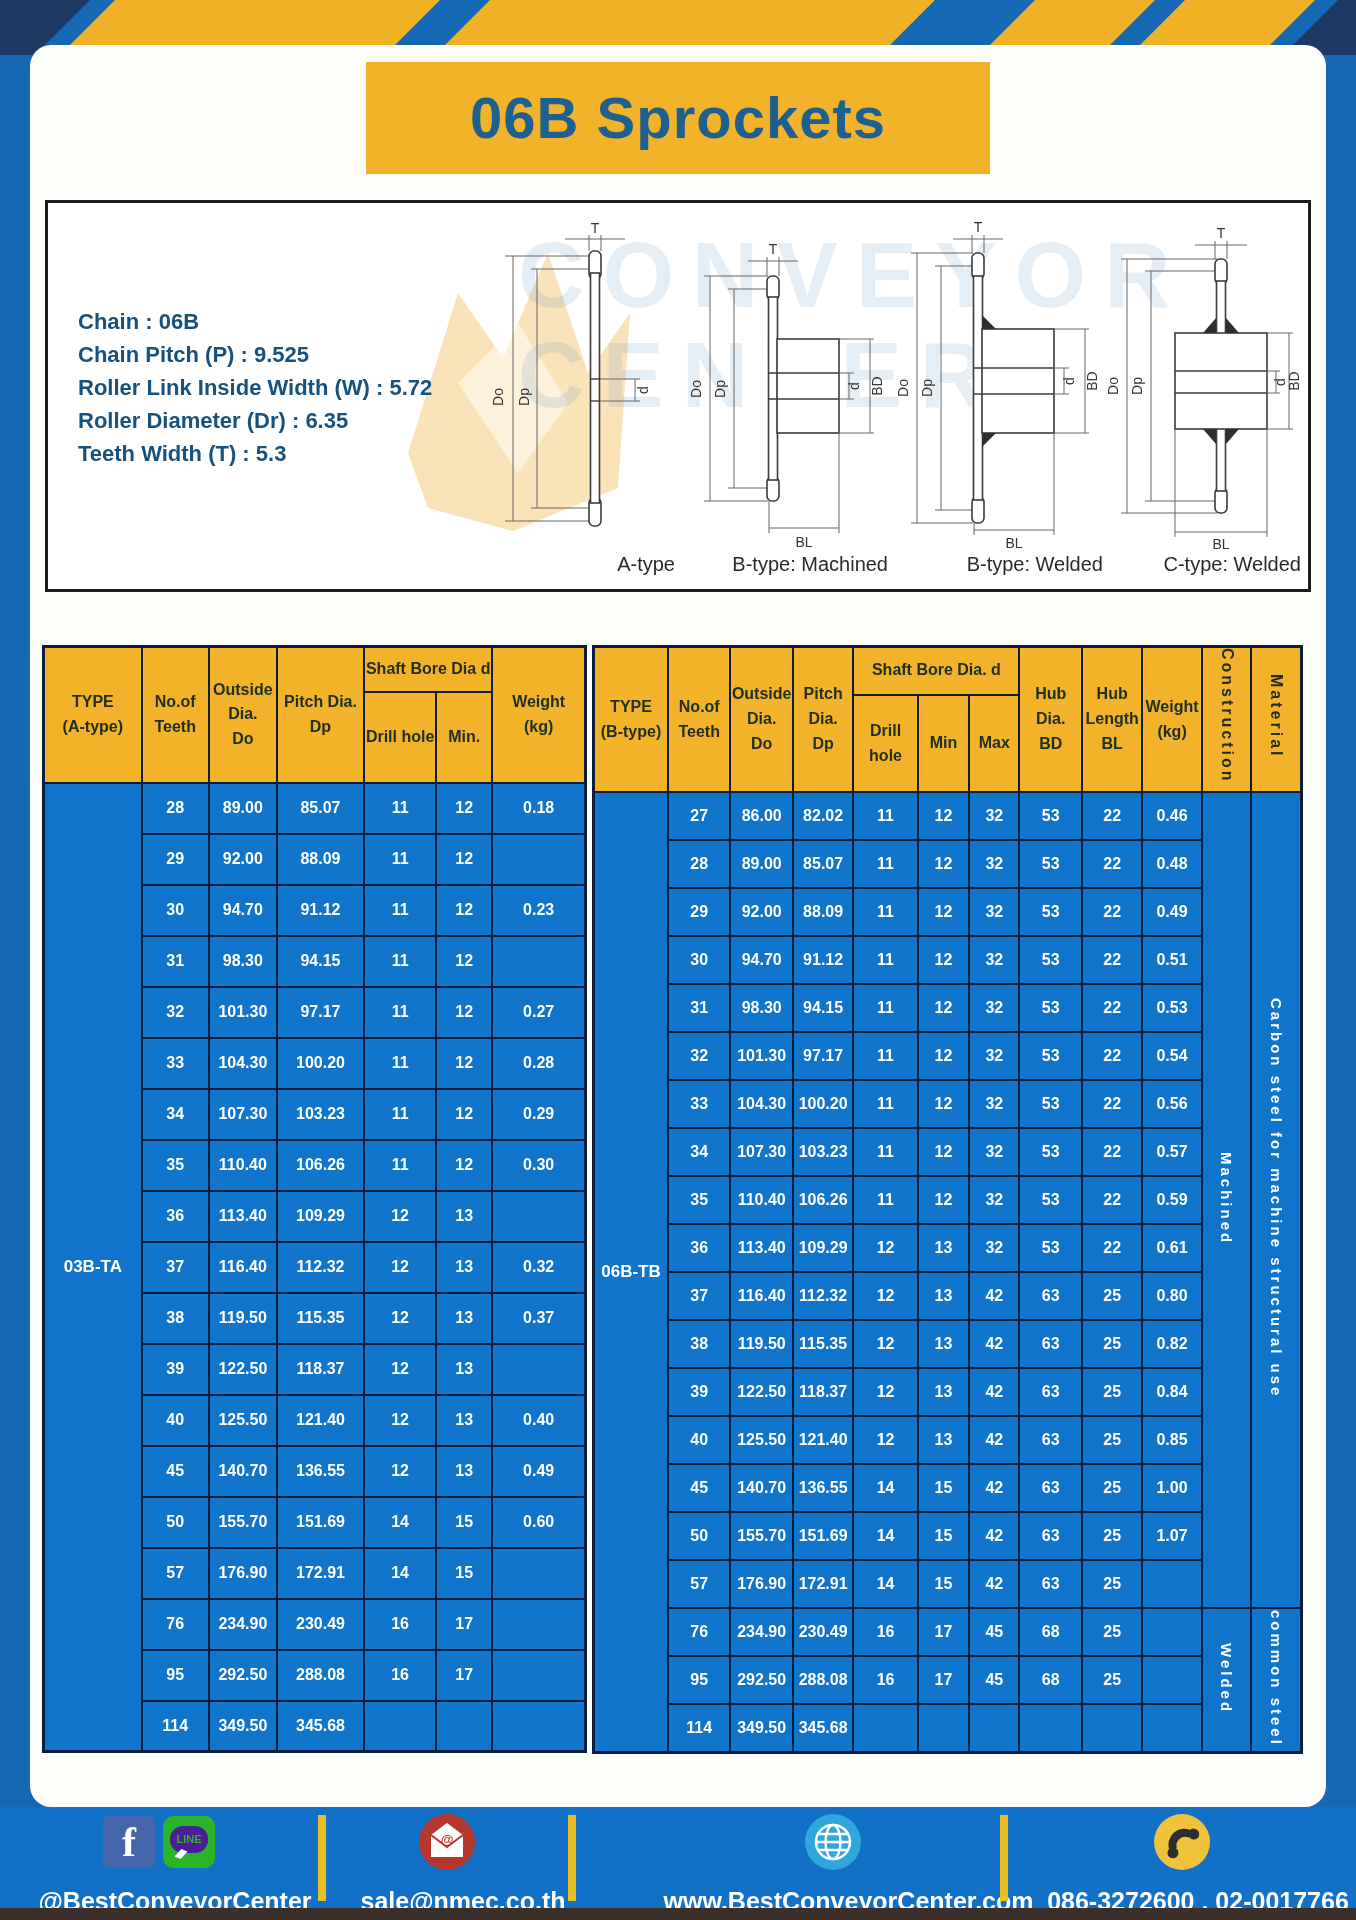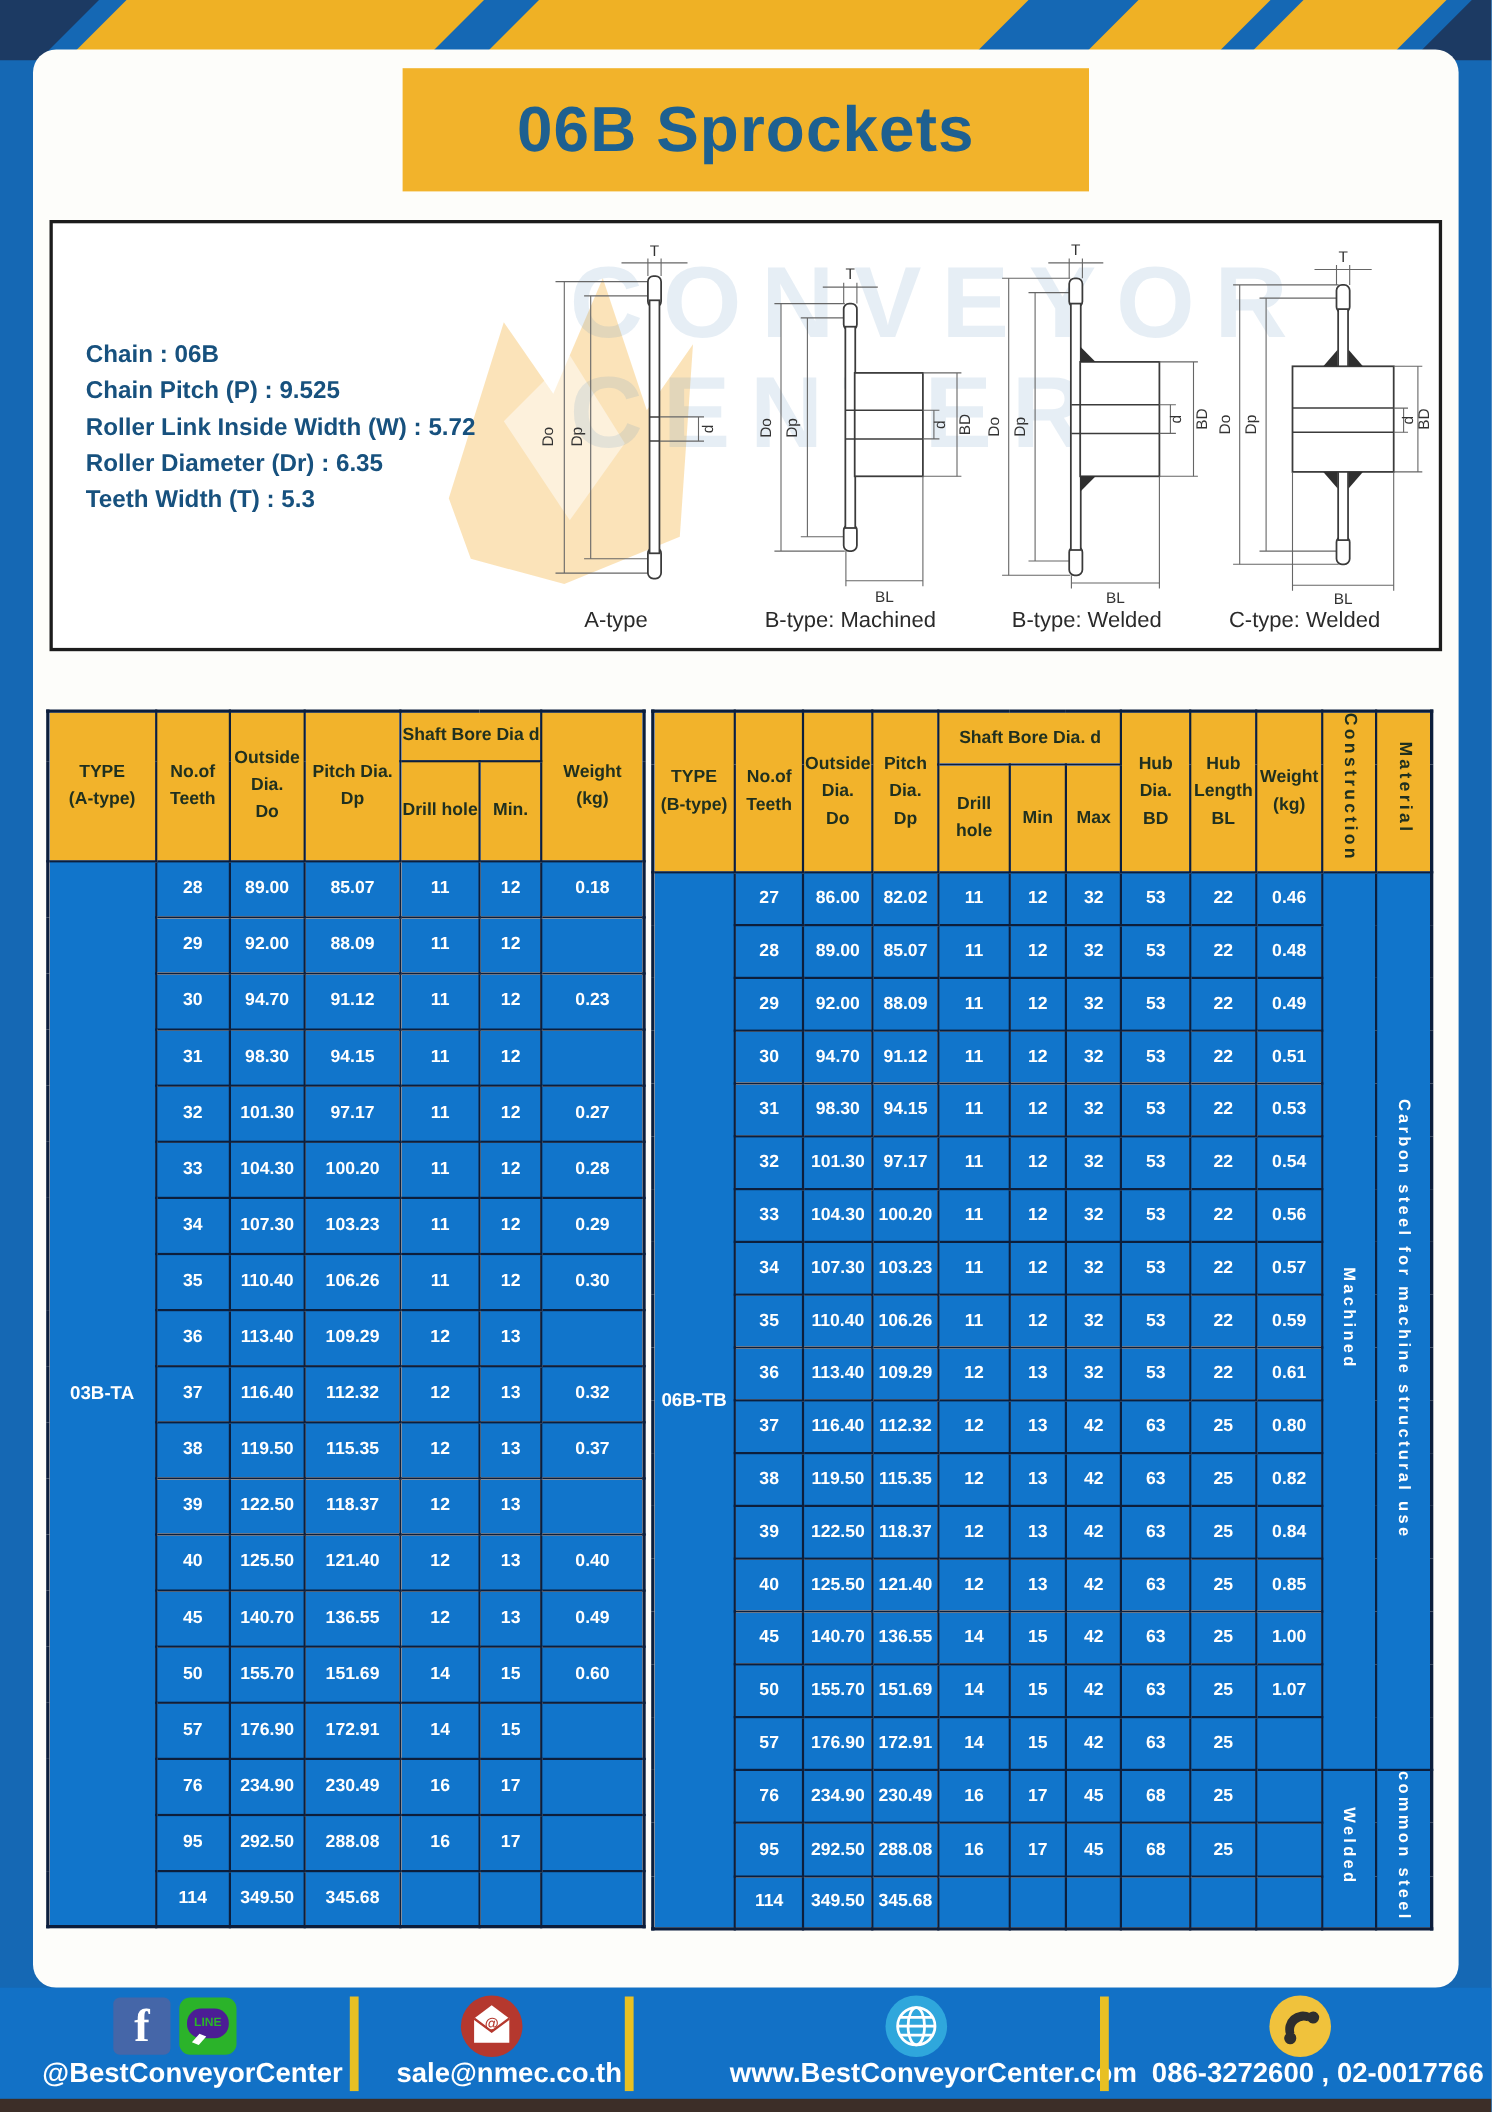--- a/index.html
+++ b/index.html
@@ -7,21 +7,21 @@
   .page { position:relative; width:1356px; height:1920px; background:#1568B4; overflow:hidden; }
   .topbar { position:absolute; left:0; top:0; width:1356px; height:55px; }
   .content { position:absolute; left:30px; top:45px; width:1296px; height:1762px; background:#FDFDFA;border-radius:21px; }
   .banner { position:absolute; left:336px; top:17px; width:624px; height:112px; background:#F2B32B; }
   .banner .title { width:100%; height:100%; text-align:center; line-height:112px; font-size:58px; font-weight:800; color:#1E6090; letter-spacing:1px; }
   .diagram-box { position:absolute; left:15px; top:155px; width:1266px; height:392px; background:#FFFFFF; border:3px solid #1C1C1C; overflow:hidden; }
   .specs { position:absolute; left:30px; top:102px; color:#17517E; font-size:22px; font-weight:700; line-height:33px; white-space:nowrap; }
   .wm-text { position:absolute; left:470px; top:22px; color:rgba(100,150,195,0.16); font-size:92px; font-weight:800; letter-spacing:18px; line-height:100px; }
   .wm-lion { position:absolute; left:340px; top:30px; opacity:0.30; }
   .diagram { position:absolute; top:18px; width:230px; height:362px; }
-  .diagram .cap { position:absolute; left:0; top:332px; width:100%; text-align:center; font-size:20px; color:#2A2A2A; }
+  .diagram .cap { position:absolute; left:0; top:332px; width:100%; text-align:right; font-size:20px; color:#2A2A2A; }
   .dg-shape { fill:#FFFFFF; stroke:#3B3B3B; stroke-width:1.6; }
   .dg-line  { stroke:#3B3B3B; stroke-width:1.4; }
   .dg-dim   { stroke:#666; stroke-width:1; }
   .dg-weld  { fill:#2F2F2F; }
   .dg-txt   { font-size:14px; fill:#333; font-family:"Liberation Sans",sans-serif; }
   .data-table { position:absolute; border-collapse:collapse; table-layout:fixed; border:3px solid #0C1E3C; }
   .data-table th, .data-table td { border:2px solid #0C1E3C; text-align:center; vertical-align:middle; padding:0; overflow:hidden; }
   .data-table th { background:#F2B32B; color:#20301F; font-weight:700; font-size:16px; white-space:pre-line; line-height:1.55; }
   .data-table td { background:#1175CB; color:#FFFFFF; font-size:16px; font-weight:600; }
   td.type-cell { font-size:17px; font-weight:700; }
@@ -29,21 +29,21 @@
   th .vtext { font-size:16px; }
   td .vtext { font-size:15px; }
   #table-a { left:12px; top:600px; width:545px; }
   #table-b { left:562px; top:600px; width:711px; }
   #table-a tbody tr { height:51px; }
   #table-b tbody tr { height:48px; }
   .hrow1 { height:45px; } .hrow2 { height:91px; }
   .footer { position:absolute; left:0; top:1807px; width:1356px; height:113px; background:#1271C6; }
   .fsec { position:absolute; top:0; height:101px; text-align:center; }
   .fsec .icons { height:62px; display:flex; justify-content:center; align-items:center; gap:8px; padding-top:8px; }
-  .fsec .ftext { margin-top:2px; color:#FFFFFF; font-size:25px; font-weight:700;padding-left:32px; }
+  .fsec .ftext { margin-top:18px; color:#FFFFFF; font-size:25px; font-weight:700;padding-left:32px; }
   .fdivider { position:absolute; top:8px; width:8px; height:86px; background:#E8C023; }
   .fb-box { width:52px; height:52px; background:#4566A8; border-radius:6px; color:#fff; font-size:42px; font-weight:800; line-height:52px; font-family:"Liberation Serif",serif; }
   .line-box { width:52px; height:52px; background:#2BB32A; border-radius:10px; position:relative; }
   .line-bubble { position:absolute; left:7px; top:10px; width:38px; height:27px; background:#4c1d95; border-radius:13px; color:#2BB32A; font-size:11px; font-weight:800; line-height:27px; text-align:center; }
   .line-tail { position:absolute; left:14px; top:34px; width:8px; height:8px; background:#fff; transform:skewX(-30deg) rotate(18deg); }
   .bottom-strip { position:absolute; left:0; top:1908px; width:1356px; height:12px; background:#3C2E28; }
 </style>
 </head>
 <body>
 

